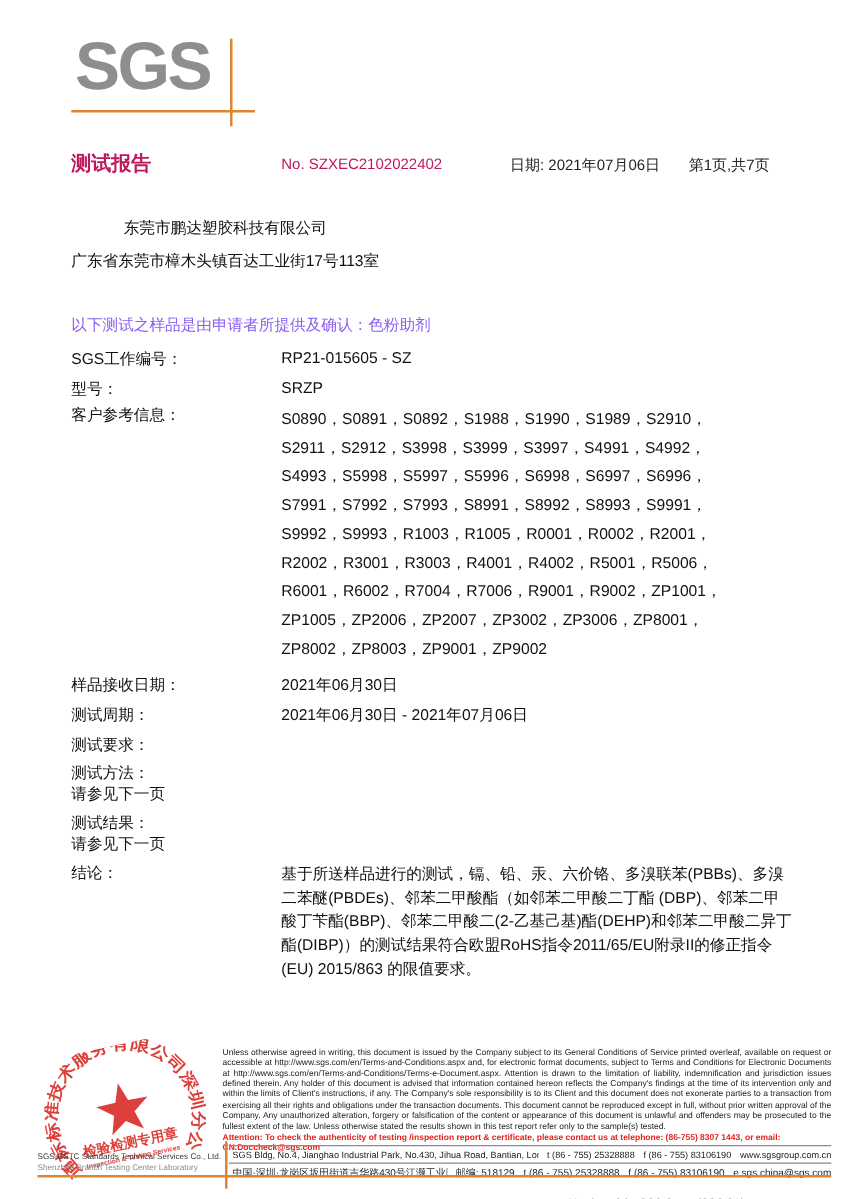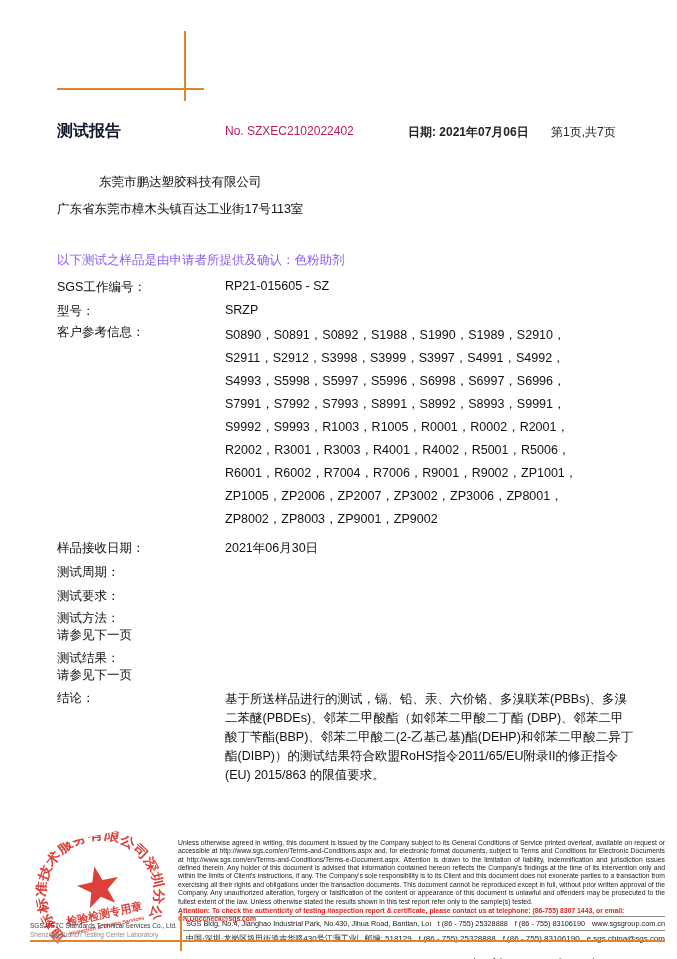--- a/index.html
+++ b/index.html
@@ -6,23 +6,23 @@
   .page{
     position:relative;width:677px;height:959px;background:#ffffff;overflow:hidden;
     font-family:"Liberation Sans","DejaVu Sans",sans-serif;color:#1a1a1a;
   }
   
   .logo-text{position:absolute;left:60px;top:26px;font-size:54px;font-weight:700;
     color:#8e8e8e;letter-spacing:-2px;line-height:1;}
   .logo-vline{position:absolute;left:184px;top:31px;width:2px;height:70px;background:var(--orange);}
   .logo-hline{position:absolute;left:57px;top:88px;width:147px;height:2px;background:var(--orange);}
   
-  .doc-title{position:absolute;left:57px;top:121px;font-size:16px;font-weight:700;color:#0f172a;}
+  .doc-title{position:absolute;left:57px;top:121px;font-size:16px;font-weight:700;color:#be185d;}
   .report-no{position:absolute;left:225px;top:124px;font-size:12px;color:#be185d;}
-  .report-date{position:absolute;left:408px;top:124px;font-size:12px;color:#222;font-weight:bold;}
+  .report-date{position:absolute;left:408px;top:124px;font-size:12px;color:#222;}
   .page-count{position:absolute;left:551px;top:124px;font-size:12px;color:#222;}
   
   .client{position:absolute;left:57px;top:169px;font-size:12.5px;line-height:27px;color:#111;text-align:center;}
   .sample-statement{position:absolute;left:57px;top:252px;font-size:12.5px;color:#8b5cf6;}
   
   .details{position:absolute;left:57px;top:279px;width:577px;font-size:12.5px;color:#111;}
   .drow{display:flex;align-items:flex-start;}
   .dlabel{width:168px;flex:none;}
   .dvalue{flex:1;}
   .mb7{margin-bottom:7px;} .mb5{margin-bottom:5px;} .mb6{margin-bottom:6px;flex-direction:column;}
@@ -47,20 +47,21 @@
   .orange-vline{position:absolute;left:180px;top:913px;width:2px;height:38px;background:var(--orange);}
   .orange-hline{position:absolute;left:30px;top:940px;width:635px;height:2px;background:var(--orange);}
   .member{position:absolute;left:385px;top:945px;width:280px;text-align:center;
     font-size:8.5px;color:#222;margin-top:12px;}
 </style>
 </head>
 <body>
 
 <div class="page">
 
+  <span class="logo-text">SGS</span>
   <div class="logo-vline"></div>
   <div class="logo-hline"></div>
 
   <span class="doc-title">测试报告</span>
   <span class="report-no">No. SZXEC2102022402</span>
   <span class="report-date">日期: 2021年07月06日</span>
   <span class="page-count">第1页,共7页</span>
 
   <div class="client">
     <div>东莞市鹏达塑胶科技有限公司</div>
@@ -91,20 +92,21 @@
         <div class="ref-line">ZP1005，ZP2006，ZP2007，ZP3002，ZP3006，ZP8001，</div>
         <div class="ref-line">ZP8002，ZP8003，ZP9001，ZP9002</div>
       </div>
     </div>
     <div class="drow mb7">
       <div class="dlabel">样品接收日期：</div>
       <div class="dvalue">2021年06月30日</div>
     </div>
     <div class="drow mb7">
       <div class="dlabel">测试周期：</div>
+      <div class="dvalue">2021年06月30日 - 2021年07月06日</div>
     </div>
     <div class="drow mb5">
       <div class="dlabel">测试要求：</div>
     </div>
     <div class="drow mb6">
       <div class="dlabel">测试方法：</div>
       <div class="dvalue">请参见下一页</div>
     </div>
     <div class="drow mb6">
       <div class="dlabel">测试结果：</div>

